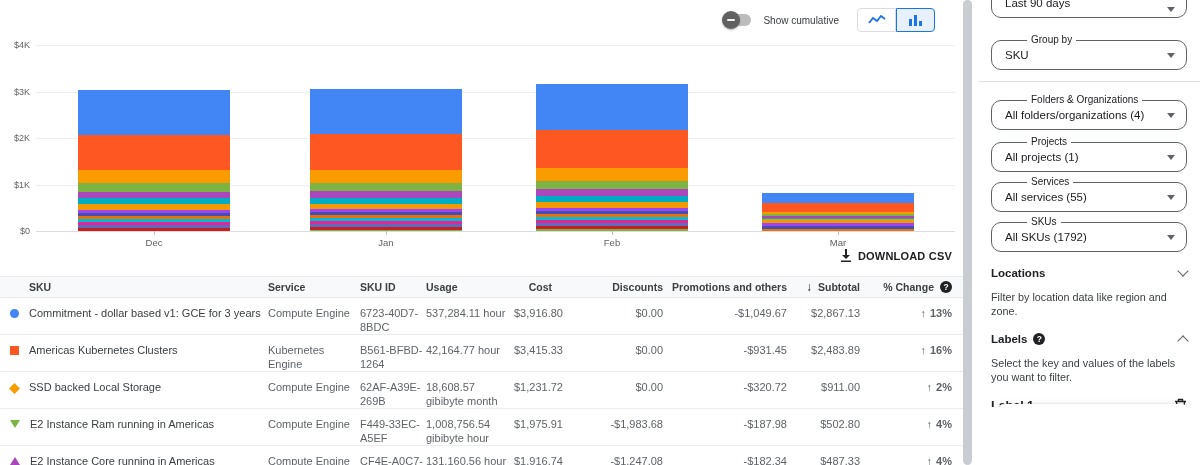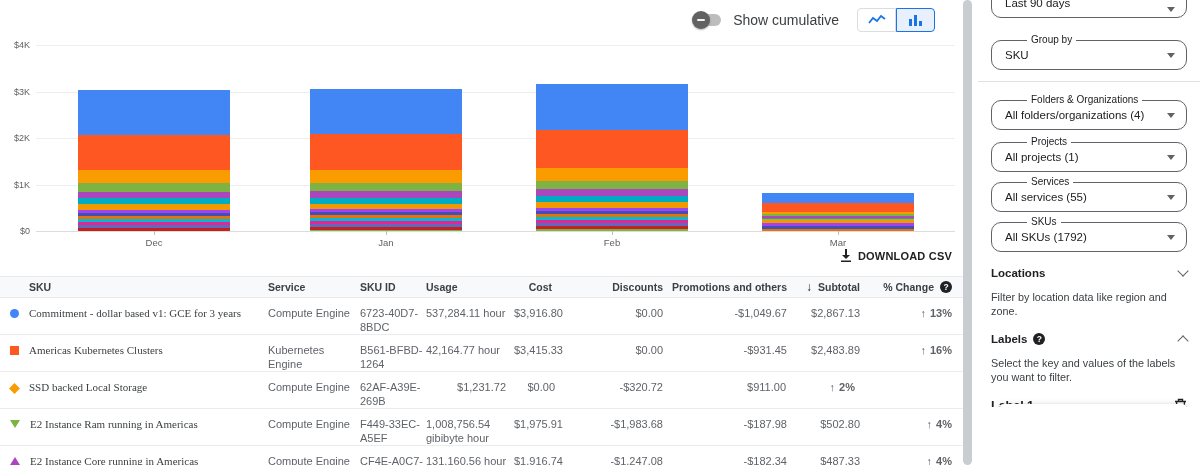--- a/index.html
+++ b/index.html
@@ -8,21 +8,21 @@
   .app { position:relative; width:1200px; height:465px; background:#fff; }
   .main { position:absolute; left:0; top:0; width:963px; height:465px; }
 
   
   .toolbar { position:absolute; top:7px; left:0; right:28px; height:26px;
     display:flex; justify-content:flex-end; align-items:center; }
   .toggle { position:relative; width:26px; height:12px; background:#bdbdbd; border-radius:7px; cursor:pointer; }
   .toggle-knob { position:absolute; left:-3px; top:-3px; width:18px; height:18px; border-radius:50%;
     background:#616161; box-shadow:0 1px 2px rgba(0,0,0,.3); display:flex; align-items:center; justify-content:center; }
   .toggle-minus { width:8px; height:2px; background:#f1f3f4; border-radius:1px; }
-  .toggle-label { margin-left:12px; font-size:14px; color:#3c4043;text-align:center; }
+  .toggle-label { margin-left:12px; font-size:10px; color:#3c4043;text-align:center; }
   .seg-buttons { display:flex; margin-left:18px; }
   .seg-btn { width:39px; height:24px; border:1px solid #dadce0; background:#fff;
     display:flex; align-items:center; justify-content:center; cursor:pointer; }
   .seg-btn.first { border-radius:4px 0 0 4px; }
   .seg-btn.selected { background:#e8f0fe; border-color:#1a73e8; border-radius:0 4px 4px 0; }
 
   
   .chart { position:absolute; top:36px; left:0; right:0; height:215px; }
   .gridline { position:absolute; left:36px; right:8px; height:1px; background:#eceef0; }
   .gridline.baseline { background:#dadce0; }
@@ -53,21 +53,21 @@
   .num { text-align:right; }
   .pr1 { padding-right:8px; } .pr2 { padding-right:5px; } .pr3 { padding-right:6px; } .pr4 { padding-right:11px; }
   .marker { flex:0 0 9px; width:9px; height:9px; margin:3px 10px 0 0; }
   .thead .marker { visibility:hidden; margin-top:0; }
   .m-circle { border-radius:50%; }
   .m-diamond { transform:rotate(45deg) scale(.85); margin-top:4px; }
   .m-tri-up { width:0; height:0; background:none !important;
     border-left:5px solid transparent; border-right:5px solid transparent; border-bottom:8px solid currentColor; }
   .m-tri-down { width:0; height:0; background:none !important;
     border-left:5px solid transparent; border-right:5px solid transparent; border-top:8px solid currentColor; }
-  .sku-name { color:#3c4043;font-family:Liberation Serif, serif; }
+  .sku-name { color:#3c4043; }
   .sort-arrow { font-size:12px; margin-right:6px; color:#202124; }
   .help-icon { display:inline-flex; align-items:center; justify-content:center; width:12px; height:12px;
     border-radius:50%; background:#202124; color:#fff; font-size:8.5px; font-weight:bold; margin-left:6px; }
   .change { color:#c5221f; font-weight:bold; white-space:nowrap; }
   .up-arrow { margin-right:4px; }
 
   
   .main-scrollbar { position:absolute; left:963px; top:0; width:9px; height:465px;
     background:#c9cdd1; border-radius:5px; }
 
@@ -265,20 +265,21 @@
             <div class="num pr3">$2,483.89</div>
             <div class="num pr4 change"><span class="up-arrow">↑</span><span>16%</span></div>
           </div>
           <div class="tgrid trow">
             <div class="c-sku">
               <div class="marker m-diamond" style="background: rgb(250, 155, 0); color: rgb(250, 155, 0);"></div>
               <span class="sku-name">SSD backed Local Storage</span>
             </div>
             <div>Compute Engine</div>
             <div>62AF-A39E-269B</div>
+            <div>18,608.57 gibibyte month</div>
             <div class="num pr1">$1,231.72</div>
             <div class="num pr2">$0.00</div>
             <div class="num pr2">-$320.72</div>
             <div class="num pr3">$911.00</div>
             <div class="num pr4 change"><span class="up-arrow">↑</span><span>2%</span></div>
           </div>
           <div class="tgrid trow">
             <div class="c-sku">
               <div class="marker m-tri-down" style="background: rgb(124, 179, 66); color: rgb(124, 179, 66);"></div>
               <span class="sku-name">E2 Instance Ram running in Americas</span>

